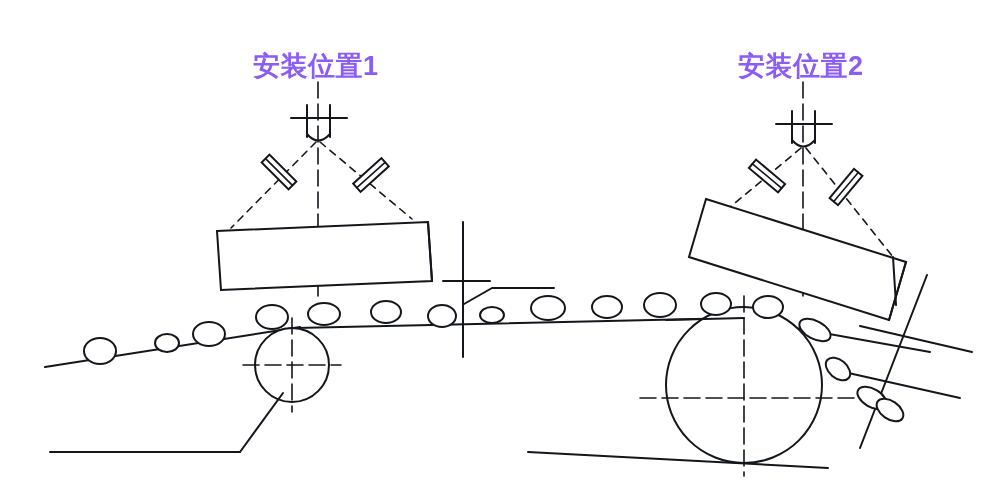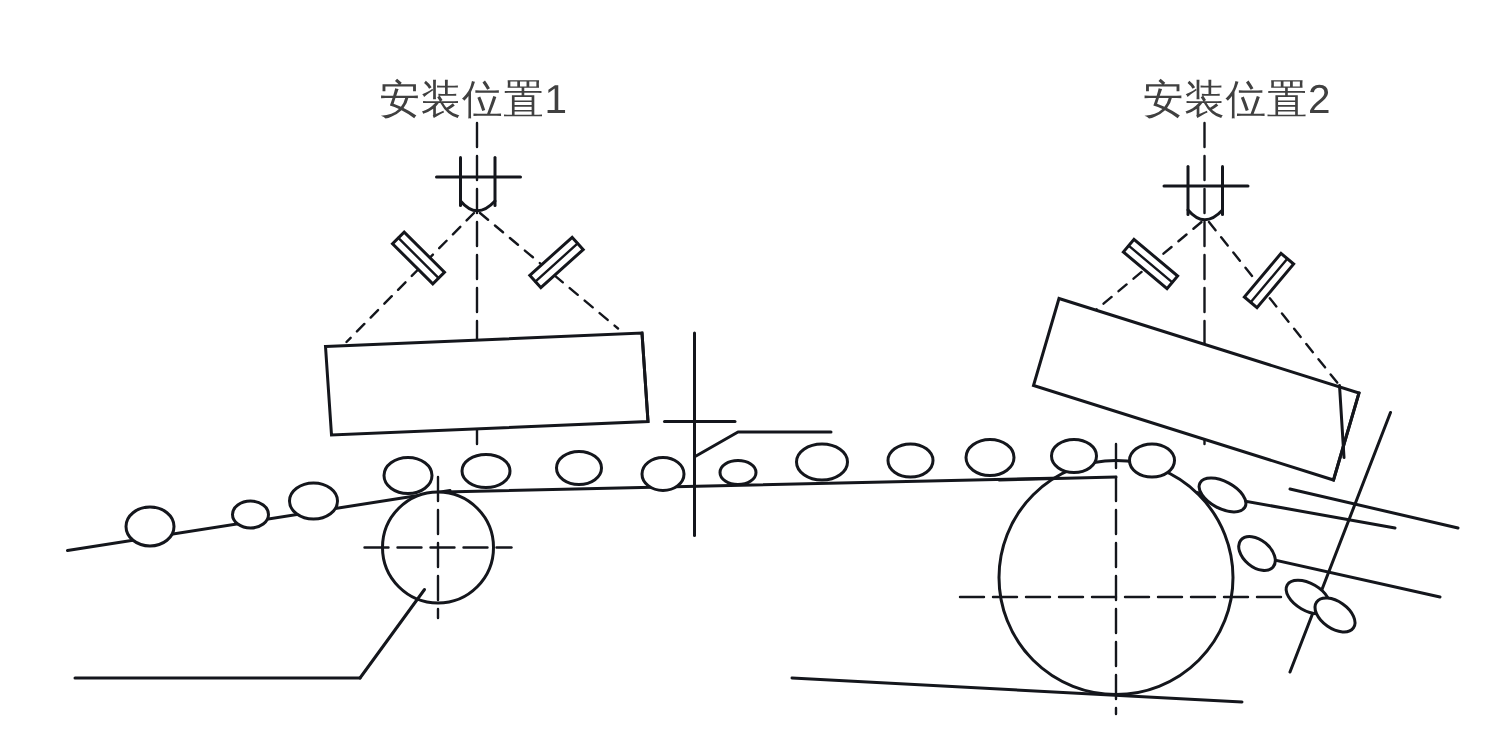--- a/index.html
+++ b/index.html
@@ -12,27 +12,27 @@
   svg#dwg{position:absolute;left:0;top:0;width:1000px;height:500px;display:block;}
   .ln{stroke:#14161c;fill:none;stroke-linecap:round;stroke-linejoin:round;}
   .thin{stroke-width:1.6;}
   .med{stroke-width:2.0;}
   .dashfine{stroke-dasharray:7 6;}
   .dashdot{stroke-dasharray:16 6;}
   .lump{stroke:#14161c;stroke-width:2.0;fill:#ffffff;}
   .boxf{fill:#ffffff;stroke:#14161c;stroke-width:2.0;}
   .label{
     position:absolute;
-    color:#404040;
-    font-weight:400;
+    color:#8b5cf6;
+    font-weight:700;
     white-space:nowrap;
     letter-spacing:0.5px;
   }
   #label-pos1{left:253px;top:48px;font-size:27px;}
-  #label-pos2{left:738px;top:48px;font-size:27px;margin-left:24px;}
+  #label-pos2{left:738px;top:48px;font-size:27px;}
   #label-roller{left:55px;top:398px;font-size:26px;}
 </style>
 </head>
 <body>
 
 <div id="diagram-root">
 
   <svg id="dwg" viewBox="0 0 1000 500">
 
     <g>

